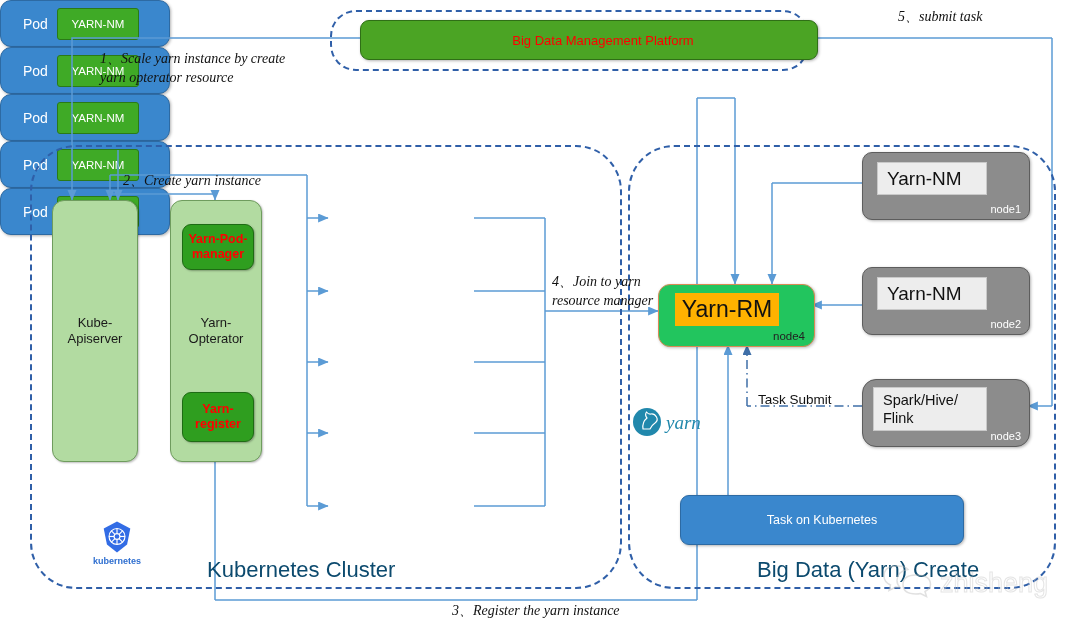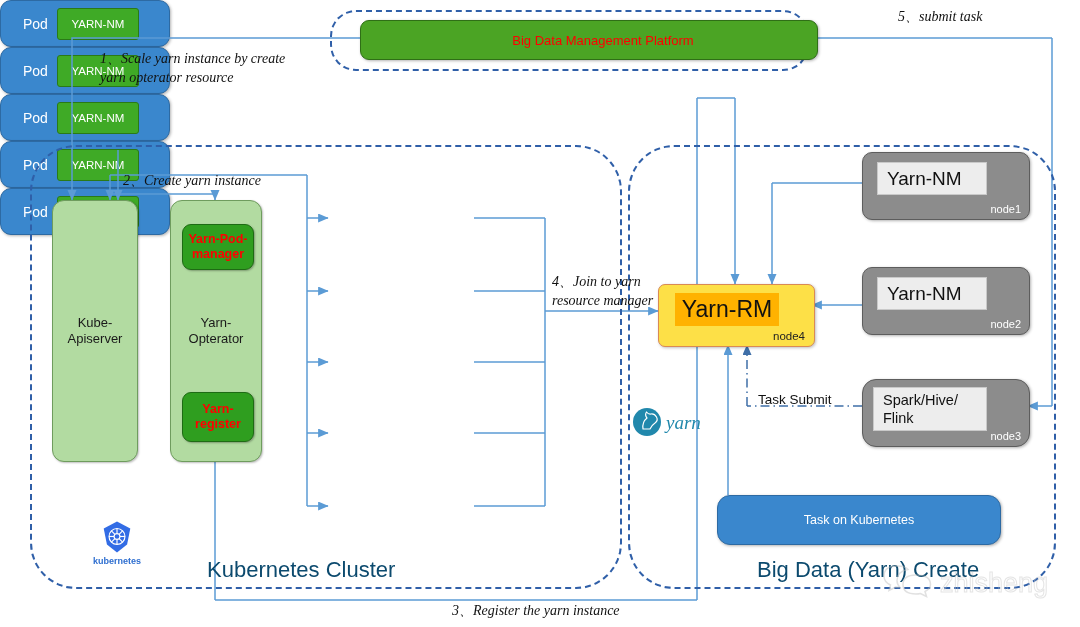--- a/index.html
+++ b/index.html
@@ -49,21 +49,21 @@
   }
   .graynode .inner{
     position:absolute;background:#ededed;border:1px solid #c9c9c9;
     color:#111;display:flex;align-items:center;justify-content:flex-start;
     padding-left:9px;box-sizing:border-box;
   }
   .graynode .nodelbl{
     position:absolute;right:8px;bottom:4px;color:#ffffff;font-size:11px;
   }
   .rmbox{
-    position:absolute;background:#fde047;border:1px solid #d98a55;border-radius:7px;
+    position:absolute;background:#22c55e;border:1px solid #d98a55;border-radius:12px;
     box-shadow:1px 1px 3px rgba(0,0,0,.25);
   }
   .rmbox .inner{
     position:absolute;background:#ffb200;color:#111;font-size:23px;
     display:flex;align-items:center;justify-content:center;
   }
   .rmbox .nodelbl{position:absolute;right:9px;bottom:4px;color:#222;font-size:11.5px;}
 
   .taskk8s{
     position:absolute;background:#3a87cd;border:1px solid #2d6aa3;border-radius:9px;
@@ -258,21 +258,21 @@
 
   <div class="graynode" style="left:862px;top:379px;width:166px;height:66px;border-radius:14px;">
     <span class="inner" style="left:10px;top:7px;width:114px;height:44px;font-size:14.5px;
                  white-space:pre-line;line-height:1.25;">Spark/Hive/
 Flink</span>
     <span class="nodelbl">node3</span>
   </div>
 
   <div class="plain" style="left:758px;top:392px;">Task Submit</div>
 
-  <div class="taskk8s" style="left:717px;top:495px;width:282px;height:48px;border-radius:13px;">
+  <div class="taskk8s" style="left:680px;top:495px;width:282px;height:48px;">
     <span>Task on Kubernetes</span>
   </div>
 
   <div style="position:absolute;left:631px;top:401px;">
     <svg width="88" height="42" viewBox="0 0 176 84">
       <circle cx="32" cy="42" r="28" fill="#2188ac"></circle>
       <path d="M24 56 q-2 -14 8 -22 q-5 -6 -1 -12 q4 5 9 4 q7 -1 11 6 q4 7 -3 12 q-6 4 -10 12 z" fill="none" stroke="#fff" stroke-width="2.4" stroke-linejoin="round"></path>
       <text x="70" y="56" font-family="'Liberation Serif', serif" font-size="38" font-style="italic" fill="#2188ac">yarn</text>
     </svg>
   </div>

